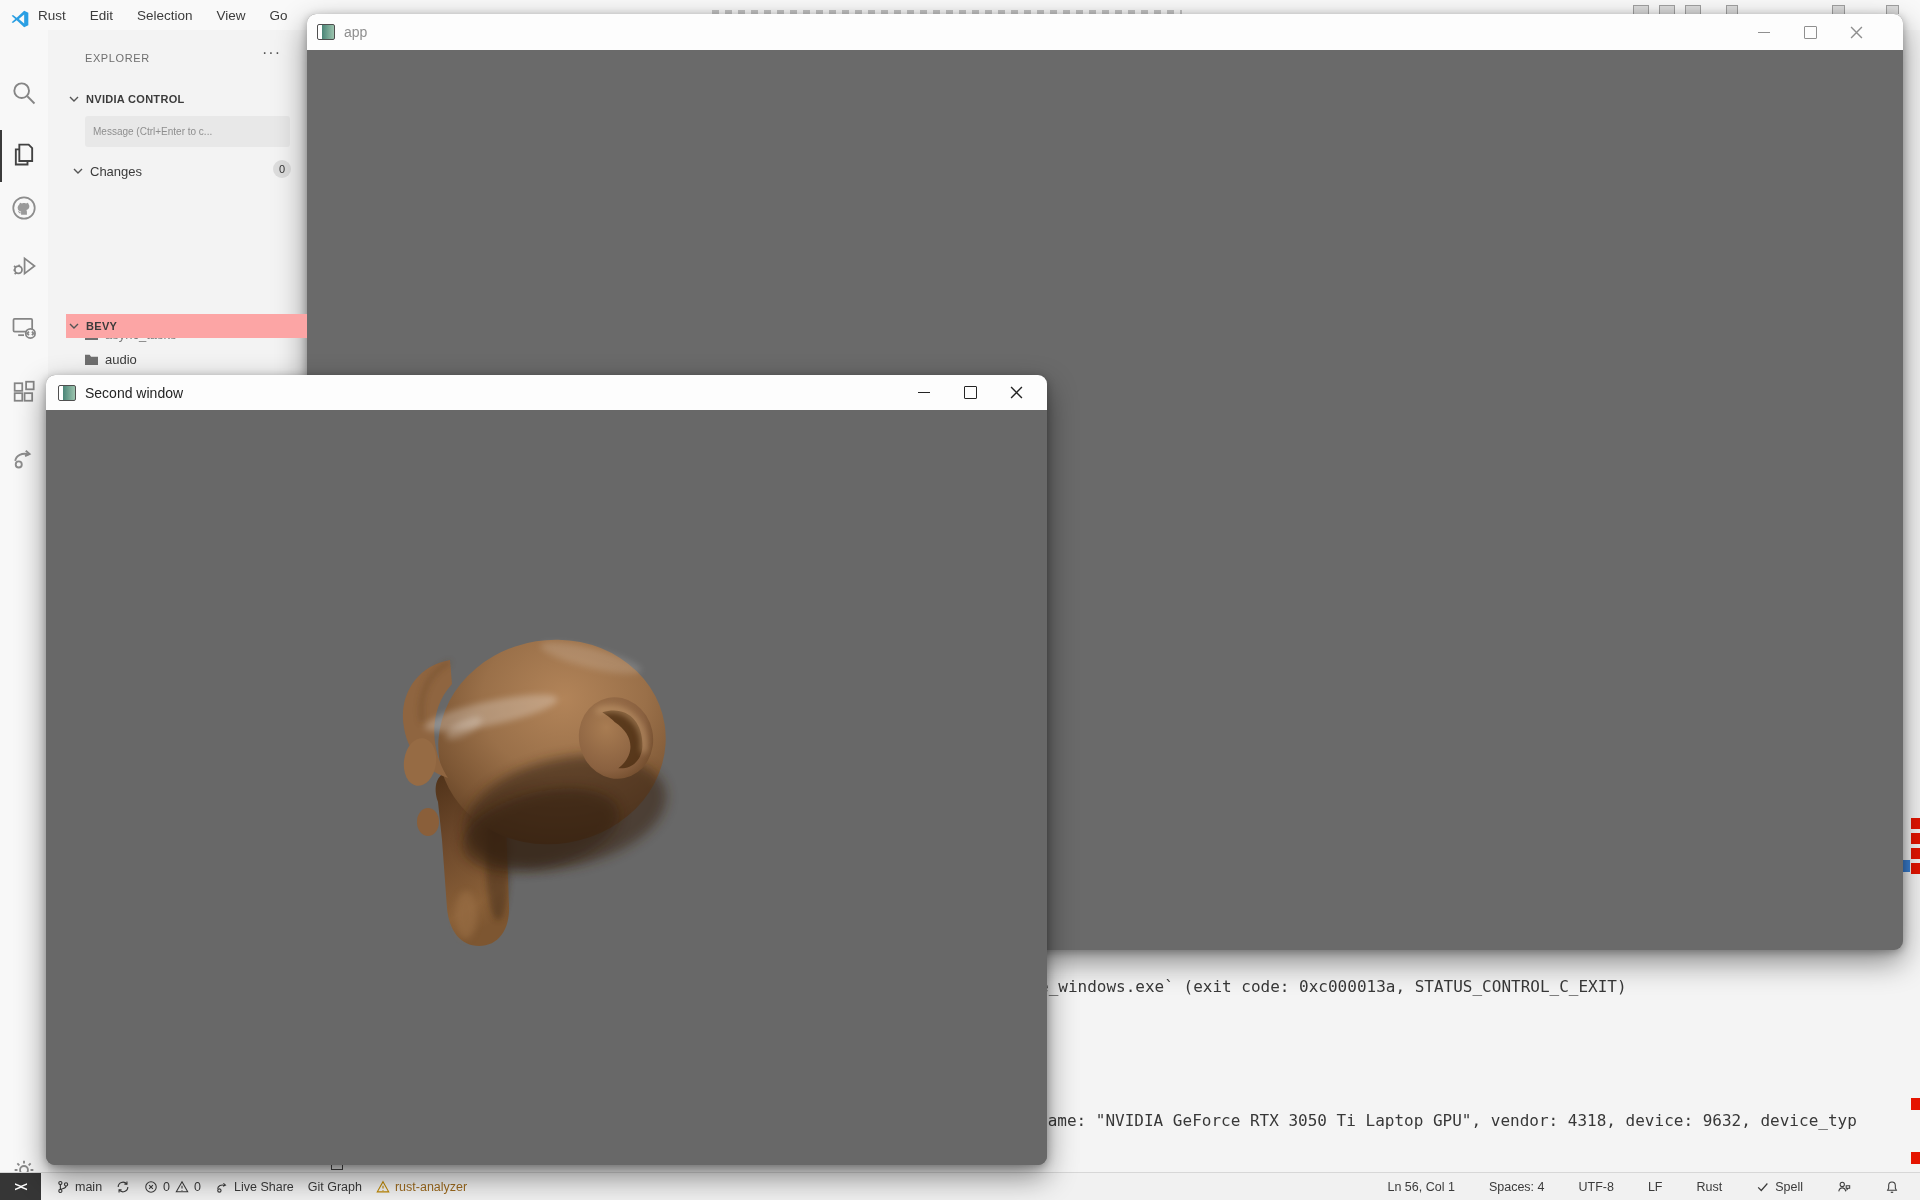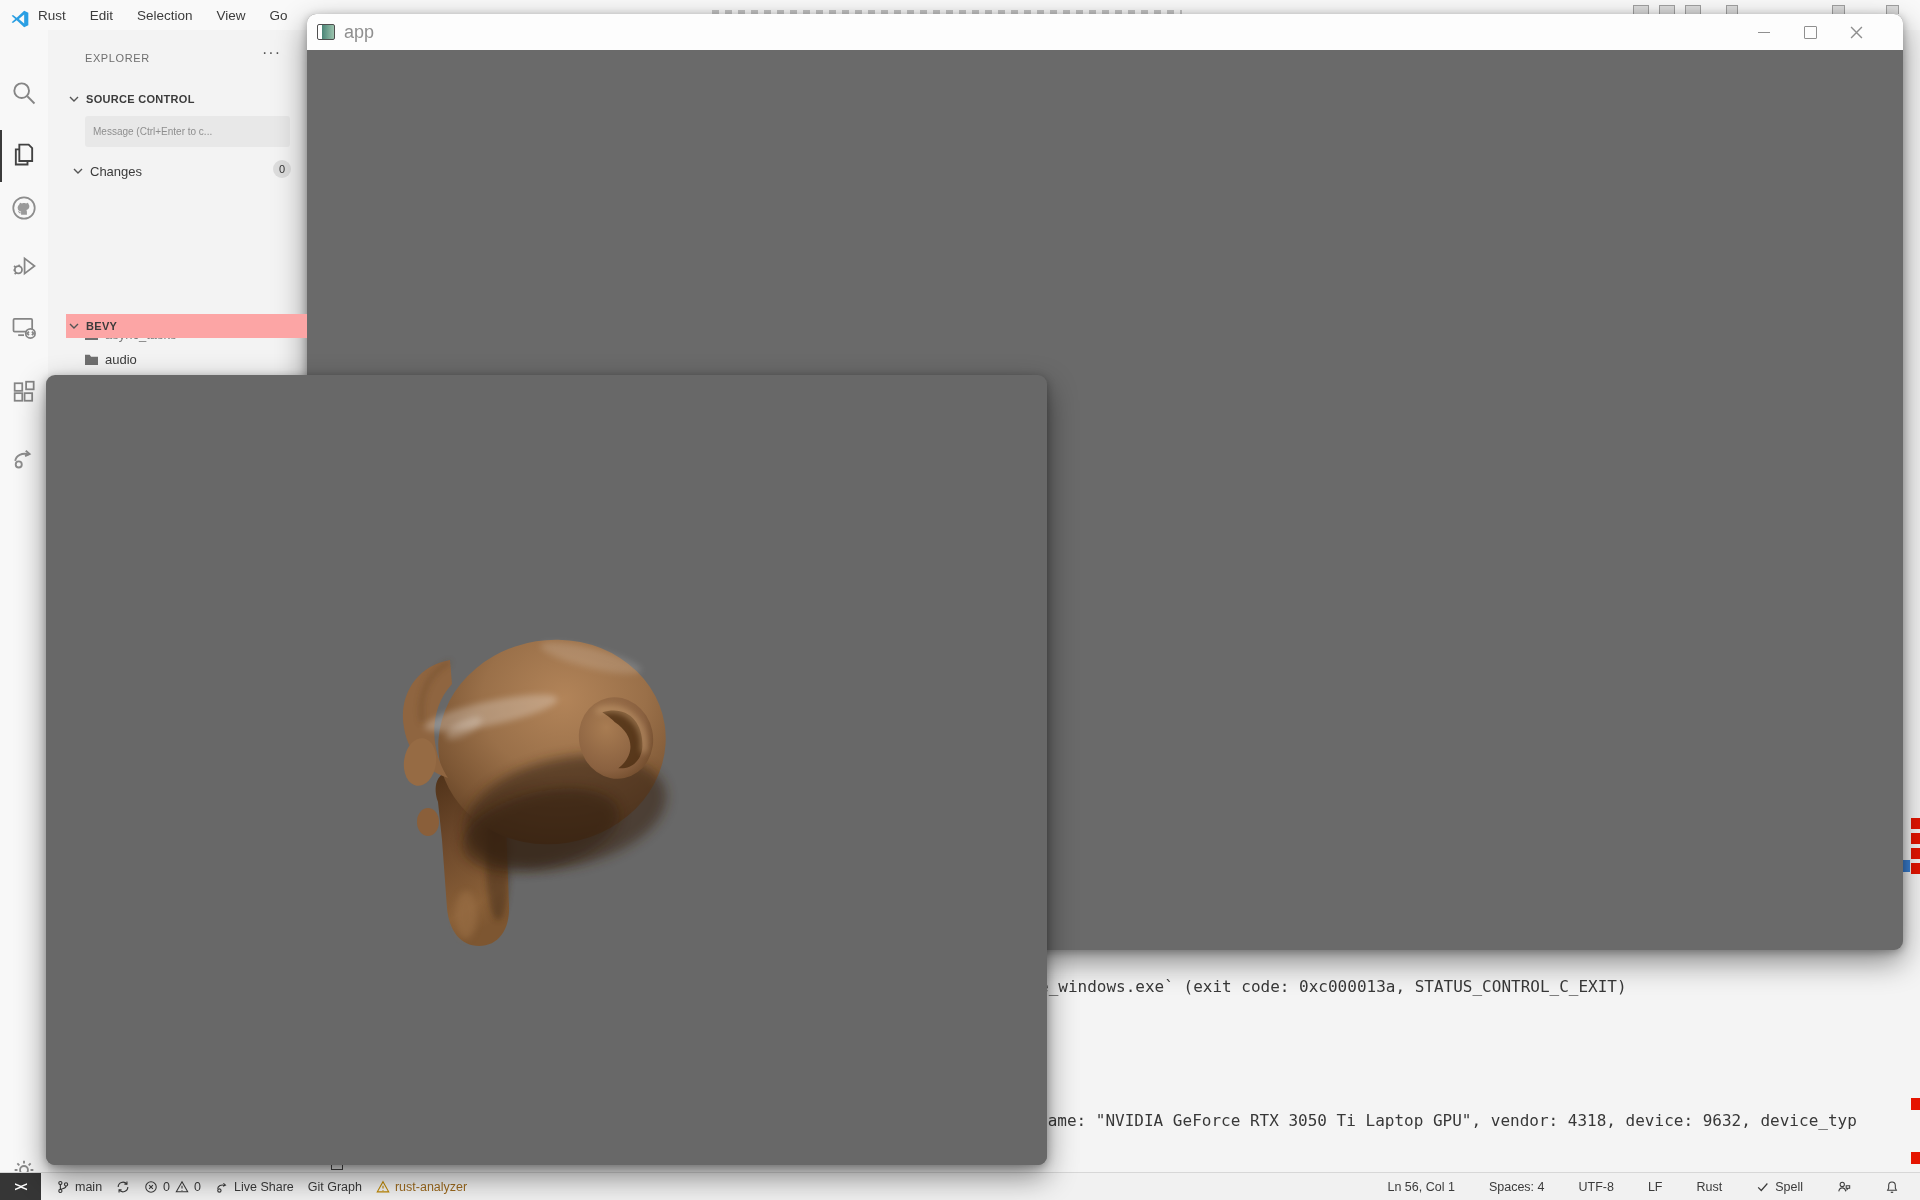--- a/index.html
+++ b/index.html
@@ -55,21 +55,21 @@
   .remote-btn{width:41px;height:27px;background:#363636;color:#fff;display:flex;align-items:center;
     justify-content:center;font-size:12px;letter-spacing:-1px;font-weight:bold;cursor:pointer;}
   .ra{color:#9d6a1e;}
   .s-ico{width:14px;height:14px;}
   
   .window{border-radius:9px;box-shadow:0 12px 30px rgba(0,0,0,.45),0 2px 8px rgba(0,0,0,.28);}
   .win-titlebar{position:absolute;left:0;top:0;right:0;background:#fdfdfd;
     border-radius:9px 9px 0 0;display:flex;align-items:center;}
   .win-ico{width:16px;height:14px;border:1.5px solid #4f4f4f;border-radius:2px;
     background:linear-gradient(90deg,#ffffff 0 4px,#4a8577 4px,#9cc4ae 100%);}
-  .win-title{font-size:18px;margin-left:9px;}
+  .win-title{font-size:14px;margin-left:9px;}
   .win-controls{position:absolute;top:0;height:100%;display:flex;align-items:center;}
   .wc-btn{width:46px;height:100%;display:flex;align-items:center;justify-content:center;cursor:pointer;}
   .wc-min{width:12px;height:0;border-top:1.5px solid currentColor;}
   .wc-max{width:11px;height:11px;border:1.5px solid currentColor;border-radius:1px;}
   .wc-x{width:13px;height:13px;}
   .app-window{left:307px;top:14px;width:1596px;height:936px;background:#6a6a6a;}
   .app-window .win-titlebar{height:36px;color:#8f8f8f;padding-left:10px;}
   .app-window .win-controls{right:24px;}
   .second-window{left:46px;top:375px;width:1001px;height:790px;background:#686868;z-index:5;}
   .second-window .win-titlebar{height:35px;color:#242424;padding-left:12px;}
@@ -162,21 +162,21 @@
 </div>
 
 <div class="abs sidebar"></div>
 <div class="abs sb-h">EXPLORER</div>
 <div class="abs sb-dots">···</div>
 
 <div class="abs sec-row" style="left:66px;top:88px;">
   <svg class="chev" viewBox="0 0 16 16" fill="none" stroke="#555" stroke-width="1.4">
       <path d="m4 6 4 4 4-4"></path>
     </svg>
-  <span class="sec-title">SOURCE CONTROL</span>
+  <span class="sec-title">NVIDIA CONTROL</span>
 </div>
 
 <input class="abs msg-input" placeholder="Message (Ctrl+Enter to c..." style="">
 
 <div class="abs changes-row">
   <svg class="chev" viewBox="0 0 16 16" fill="none" stroke="#555" stroke-width="1.4">
       <path d="m4 6 4 4 4-4"></path>
     </svg>
   <span>Changes</span>
   <span class="badge">0</span>
@@ -233,20 +233,37 @@
       <div class="wc-btn">
         <svg class="wc-x" viewBox="0 0 12 12" stroke="currentColor" stroke-width="1.3">
             <path d="M1 1l10 10M11 1 1 11"></path>
           </svg>
       </div>
     </div>
   </div>
 </div>
 
 <div class="abs window second-window">
+  <div class="win-titlebar">
+    <div class="win-ico"></div>
+    <span class="win-title">Second window</span>
+    <div class="win-controls">
+      <div class="wc-btn">
+          <div class="wc-min"></div>
+        </div>
+      <div class="wc-btn">
+          <div class="wc-max"></div>
+        </div>
+      <div class="wc-btn">
+        <svg class="wc-x" viewBox="0 0 12 12" stroke="currentColor" stroke-width="1.3">
+            <path d="M1 1l10 10M11 1 1 11"></path>
+          </svg>
+      </div>
+    </div>
+  </div>
   <div class="viewport">
     <svg width="1001" height="755" viewBox="0 0 1001 755">
       <defs>
         <radialGradient id="gHead" cx="58%" cy="30%" r="80%">
           <stop offset="0%" stop-color="#b28459"></stop>
             <stop offset="45%" stop-color="#9a7049"></stop>
           <stop offset="75%" stop-color="#7c5634"></stop>
             <stop offset="100%" stop-color="#5a3b20"></stop>
         </radialGradient>
         <linearGradient id="gJaw" x1="0" y1="0" x2="0.25" y2="1">

